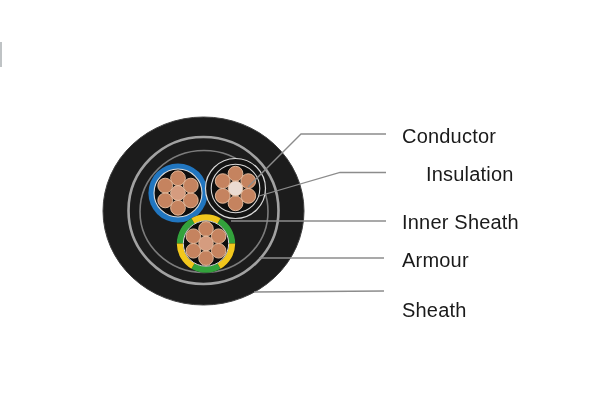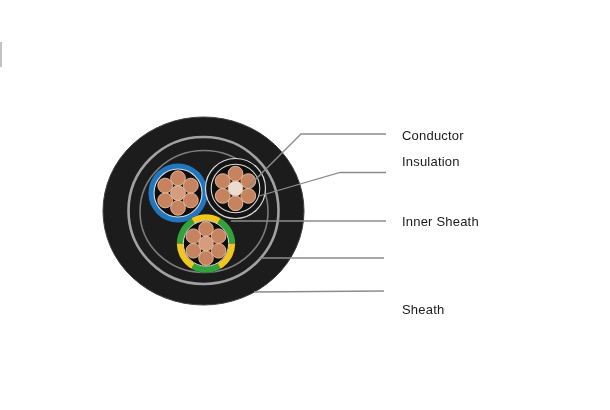--- a/index.html
+++ b/index.html
@@ -9,28 +9,28 @@
     font-family: "Liberation Sans", sans-serif;
     overflow: hidden;
   }
   .stage { position: relative; width: 610px; height: 410px; background: #ffffff; }
   .diagram-svg { position: absolute; left: 0; top: 0; }
   .callout-label {
     position: absolute;
     left: 402px;
     height: 20px;
     line-height: 20px;
-    font-size: 13px;
+    font-size: 20px;
     letter-spacing: 0.2px;
     color: #1a1a1a;
     white-space: nowrap;
     text-align: center;
   }
   .lbl-conductor   { top: 126px; }
-  .lbl-insulation  { top: 152px; }
+  .lbl-insulation  { top: 164px; margin-left: 24px; }
   .lbl-innersheath { top: 212px; }
   .lbl-armour      { top: 250px; }
   .lbl-sheath      { top: 284px; margin-top: 16px; }
   .edge-artifact {
     position: absolute;
     left: 0; top: 42px;
     width: 2px; height: 25px;
     background: #bfc3c5;
   }
 </style>
@@ -104,15 +104,16 @@
       <polyline points="259,196 340,172.5 386,172.5"></polyline>
       <polyline points="231,221 386,221"></polyline>
       <polyline points="259,258 384,258"></polyline>
       <polyline points="254,292 384,291"></polyline>
     </g>
   </svg>
 
   <div class="callout-label lbl-conductor">Conductor</div>
   <div class="callout-label lbl-insulation">Insulation</div>
   <div class="callout-label lbl-innersheath">Inner Sheath</div>
+  <div class="callout-label lbl-armour">Armour</div>
   <div class="callout-label lbl-sheath">Sheath</div>
 
 </div>
 
 </body></html>

